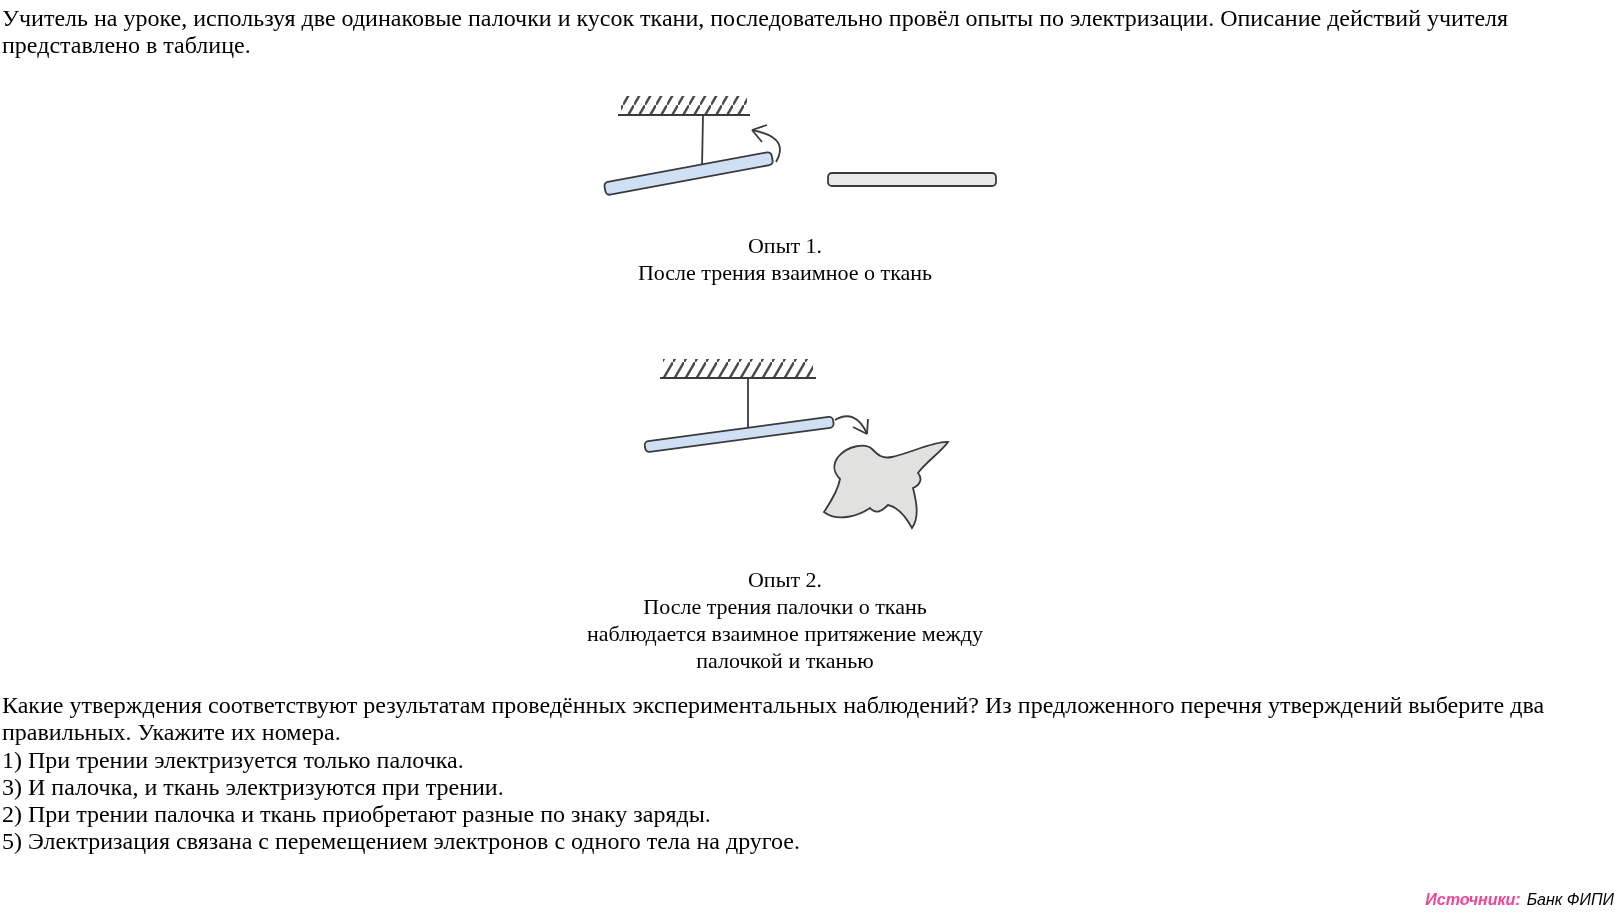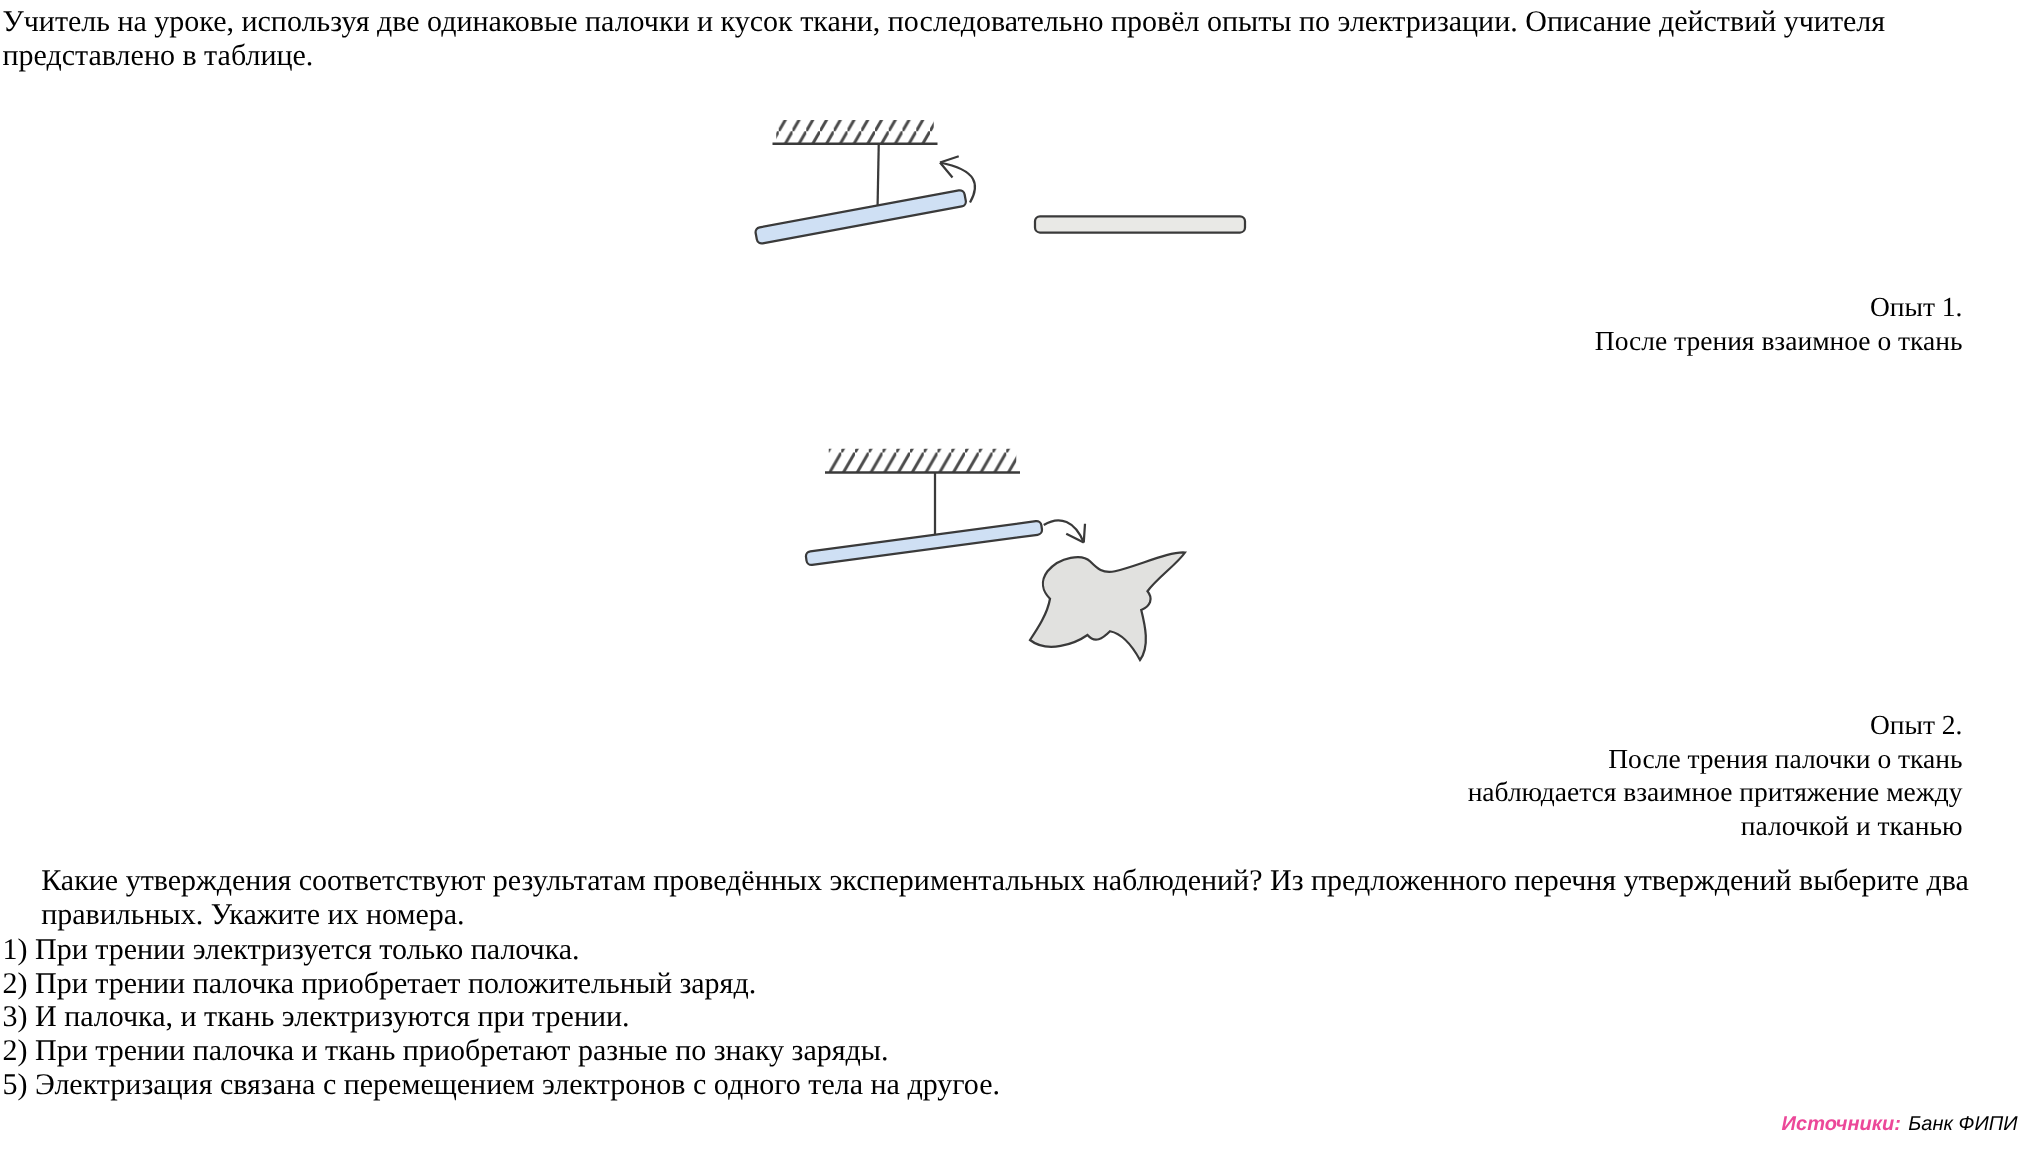--- a/index.html
+++ b/index.html
@@ -4,25 +4,25 @@
 <style>
   html,body{margin:0;padding:0;}
   body{
     width:1616px;height:921px;position:relative;background:#ffffff;
     font-family:"Liberation Serif","DejaVu Serif",serif;color:#000;
     overflow:hidden;
   }
   .para{position:absolute;left:2px;font-size:24px;line-height:27px;}
   .para .line{white-space:nowrap;}
   #intro{top:5px;}
-  #question{top:692px;margin-left:31px;}
+  #question{top:692px;}
   #options{position:absolute;left:2px;top:747px;font-size:24px;line-height:27px;}
   #options .line{white-space:nowrap;}
   .caption{
-    position:absolute;left:0;width:1570px;text-align:right;
+    position:absolute;left:0;width:1570px;text-align:center;
     font-size:22px;line-height:27px;
   }
   #caption1{top:232px;}
   #caption2{top:566px;}
   .diagram{position:absolute;}
   #diagram1{left:590px;top:86px;}
   #diagram2{left:618px;top:343px;}
   #footer{
     position:absolute;right:2px;top:891px;
     font-family:"Liberation Sans","DejaVu Sans",sans-serif;
@@ -96,21 +96,20 @@
   <div>палочкой и тканью</div>
 </div>
 
 <div class="para" id="question">
   <div class="line">Какие утверждения соответствуют результатам проведённых экспериментальных наблюдений? Из предложенного перечня утверждений выберите два</div>
   <div class="line">правильных. Укажите их номера.</div>
 </div>
 
 <div id="options">
   <div class="line">1) При трении электризуется только палочка.</div>
-  <div class="line">2) При трении палочка приобретает положительный заряд.</div>
   <div class="line">3) И палочка, и ткань электризуются при трении.</div>
   <div class="line">2) При трении палочка и ткань приобретают разные по знаку заряды.</div>
   <div class="line">5) Электризация связана с перемещением электронов с одного тела на другое.</div>
 </div>
 
 <div id="footer">
   <span class="src-label">Источники:</span><span class="src-value">Банк ФИПИ</span>
 </div>
 
 </body></html>

